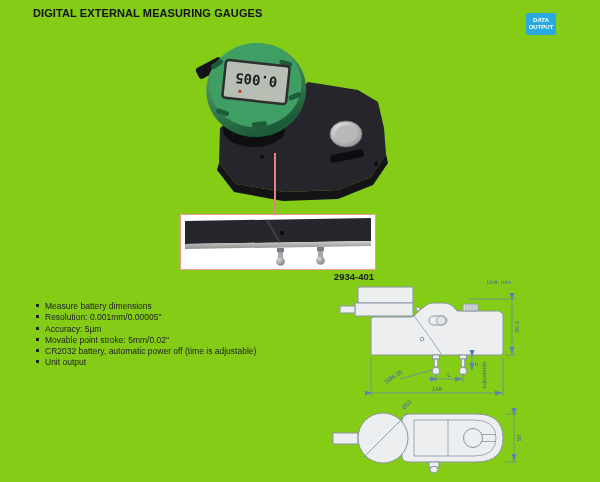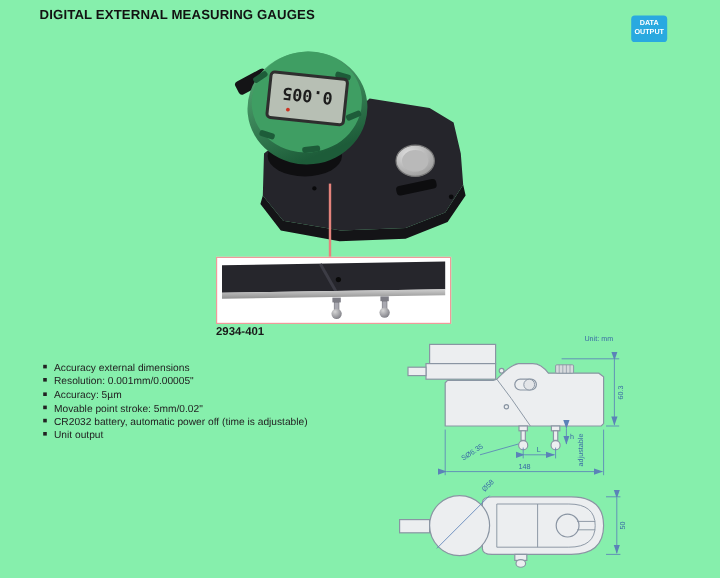--- a/index.html
+++ b/index.html
@@ -1,28 +1,28 @@
 <!DOCTYPE html>
 <html><head>
 <meta charset="utf-8">
 <style>
   html,body{margin:0;padding:0;background:#fff;}
-  #page{position:relative;width:600px;height:482px;background:#86efac;overflow:hidden;
+  #page{position:relative;width:600px;height:482px;background:#84cc16;overflow:hidden;
         font-family:"Liberation Sans",sans-serif;}
   #title{position:absolute;left:33px;top:7px;font-size:11px;font-weight:bold;
          color:#121212;letter-spacing:.1px;}
   #badge{position:absolute;left:526px;top:13px;width:30px;height:22px;background:#29a9e0;
          border-radius:3px;color:#fff;font-size:6px;font-weight:bold;text-align:center;
          display:flex;flex-direction:column;justify-content:center;line-height:7px;}
   #photo{position:absolute;left:190px;top:36px;z-index:2;}
   #callout-line{position:absolute;left:274px;top:153px;width:2px;height:62px;
                 background:#e4837c;z-index:3;}
   #callout-box{position:absolute;left:180px;top:214px;width:194px;height:54px;
                border:1px solid #f09a9a;background:#fff;z-index:4;}
-  #model{position:absolute;left:180px;top:271px;width:194px;text-align:left;
+  #model{position:absolute;left:180px;top:271px;width:194px;text-align:right;
          font-size:9.5px;font-weight:bold;color:#1a1a1a;}
   #features{position:absolute;left:36px;top:301px;margin:0;padding:0;list-style:none;width:300px;}
   #features li{font-size:8.5px;line-height:11.3px;color:#222;}
   #features li::before{content:"";display:inline-block;width:3px;height:3px;background:#222;
          margin-right:6px;vertical-align:2px;}
   #drawing{position:absolute;left:328px;top:272px;}
   .dimt{font-size:6px;fill:#3a6ba5;}
   .dimline{stroke:#5b82b8;stroke-width:.7;fill:none;}
   .outl{fill:#eceef0;stroke:#8a95a3;stroke-width:1;}
   .outl2{fill:none;stroke:#8a95a3;stroke-width:.8;}
@@ -110,21 +110,21 @@
       <g>
         <rect x="136" y="32" width="7" height="4" fill="#7d7d85"></rect>
         <rect x="137.5" y="36" width="4" height="7" fill="#a8a8b0" stroke="#6e6e76" stroke-width=".5"></rect>
         <circle cx="139.5" cy="45.5" r="4.3" fill="url(#gBall)"></circle>
       </g>
     </svg>
   </div>
   <div id="model">2934-401</div>
 
   <ul id="features">
-    <li>Accuracy external dimensions</li>
+    <li>Measure battery dimensions</li>
     <li>Resolution: 0.001mm/0.00005"</li>
     <li>Accuracy: 5µm</li>
     <li>Movable point stroke: 5mm/0.02"</li>
     <li>CR2032 battery, automatic power off (time is adjustable)</li>
     <li>Unit output</li>
   </ul>
 
   <svg id="drawing" width="240" height="208" viewBox="0 0 240 208">
     <defs>
       <marker id="arr" markerWidth="9" markerHeight="8" refX="7" refY="4" orient="auto" markerUnits="userSpaceOnUse">

